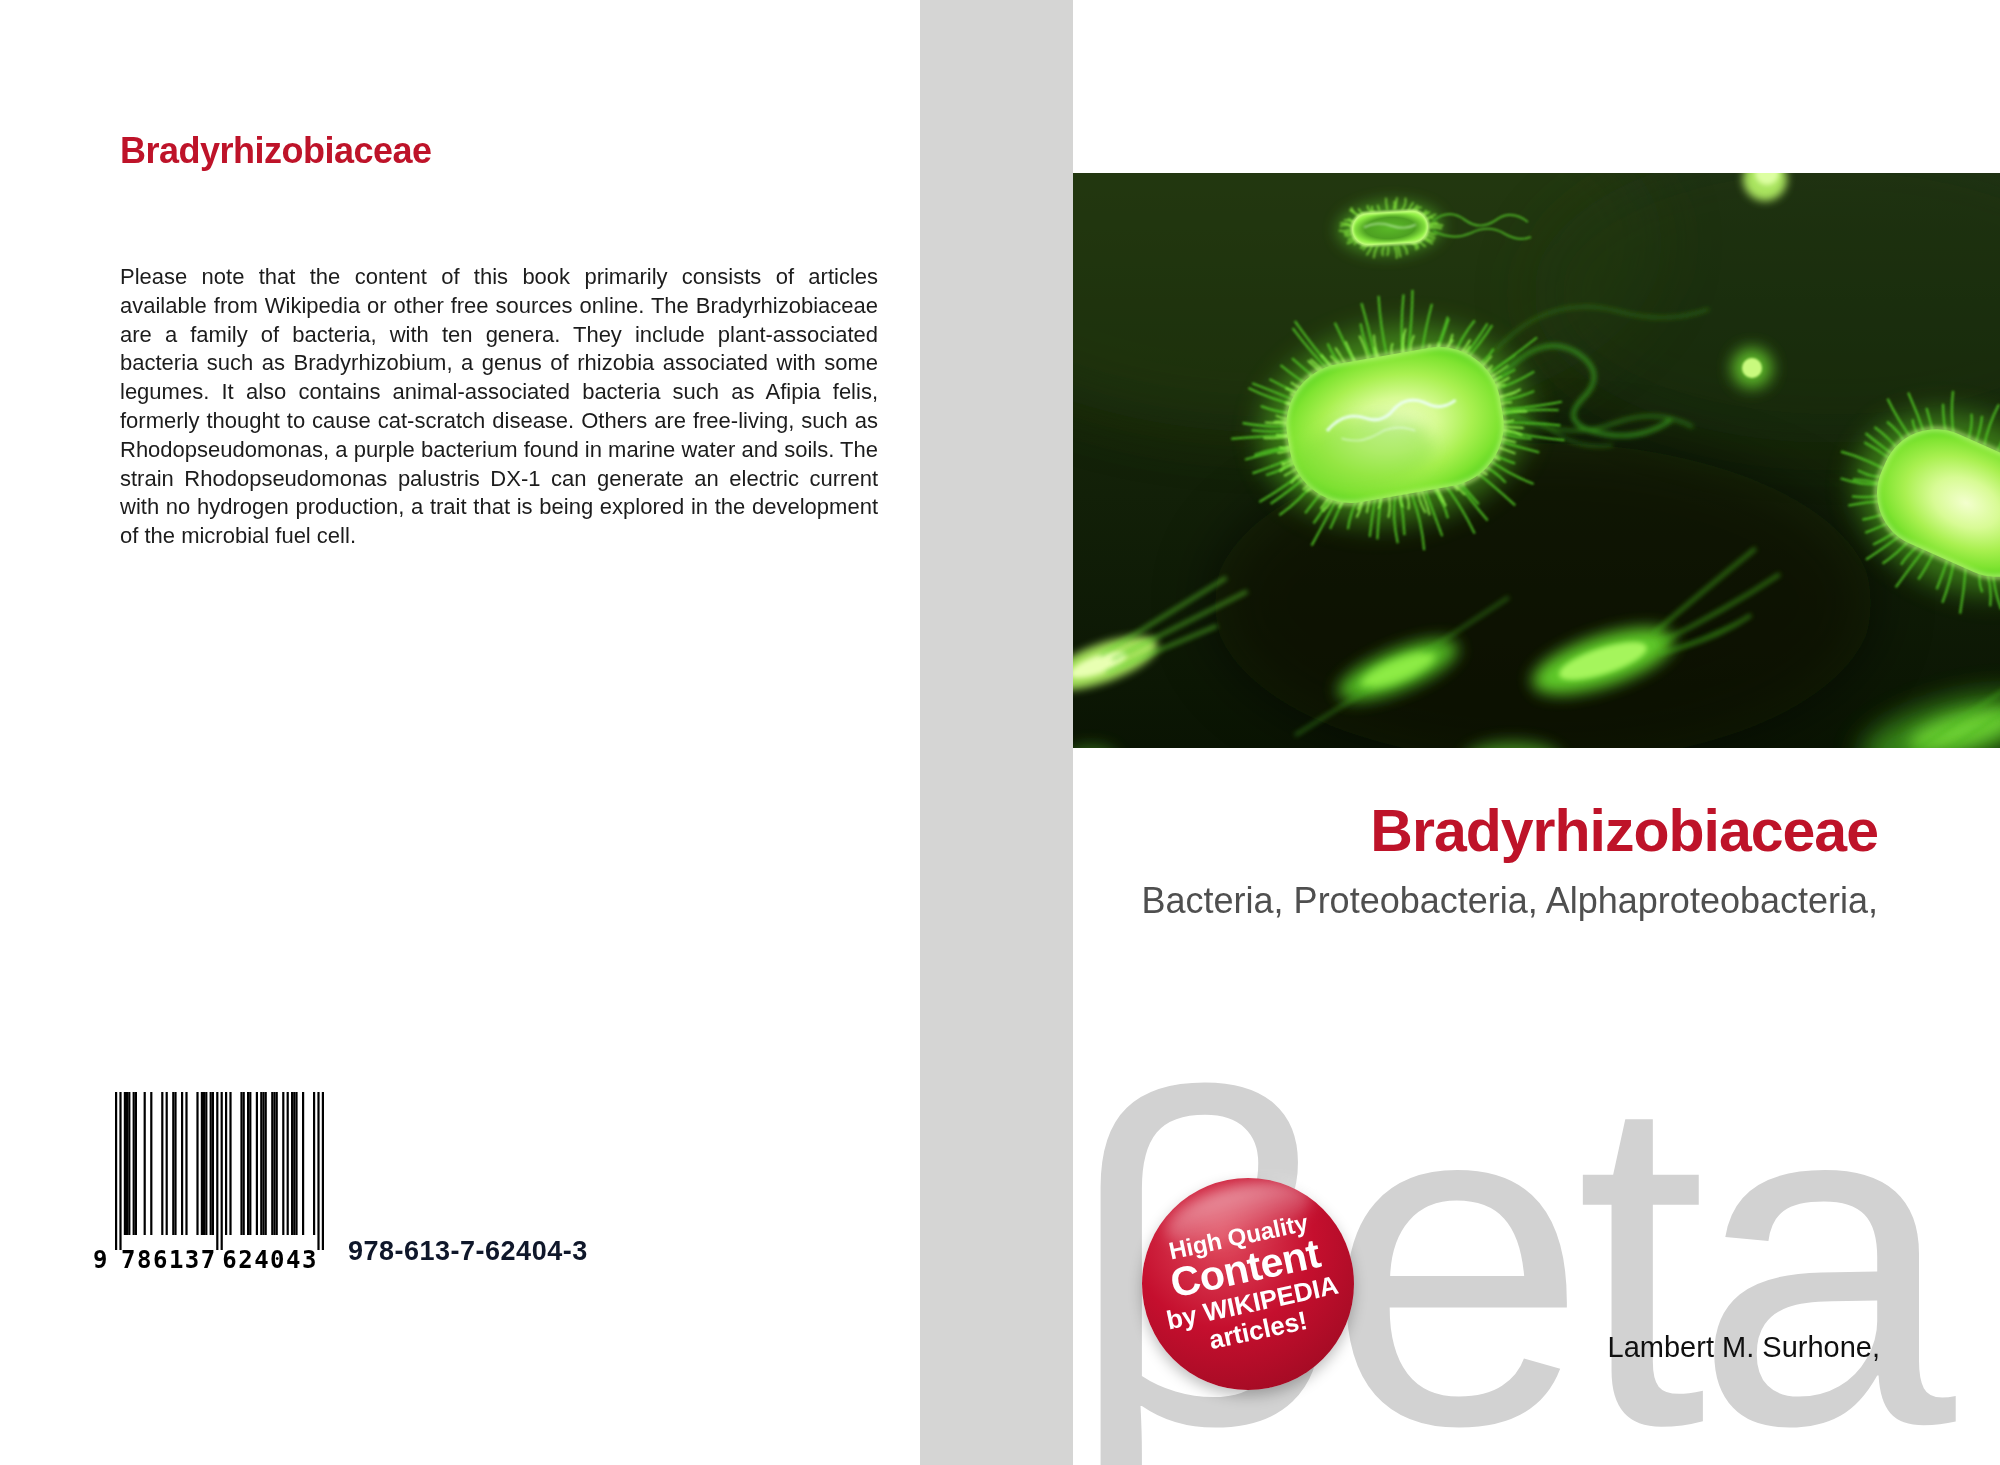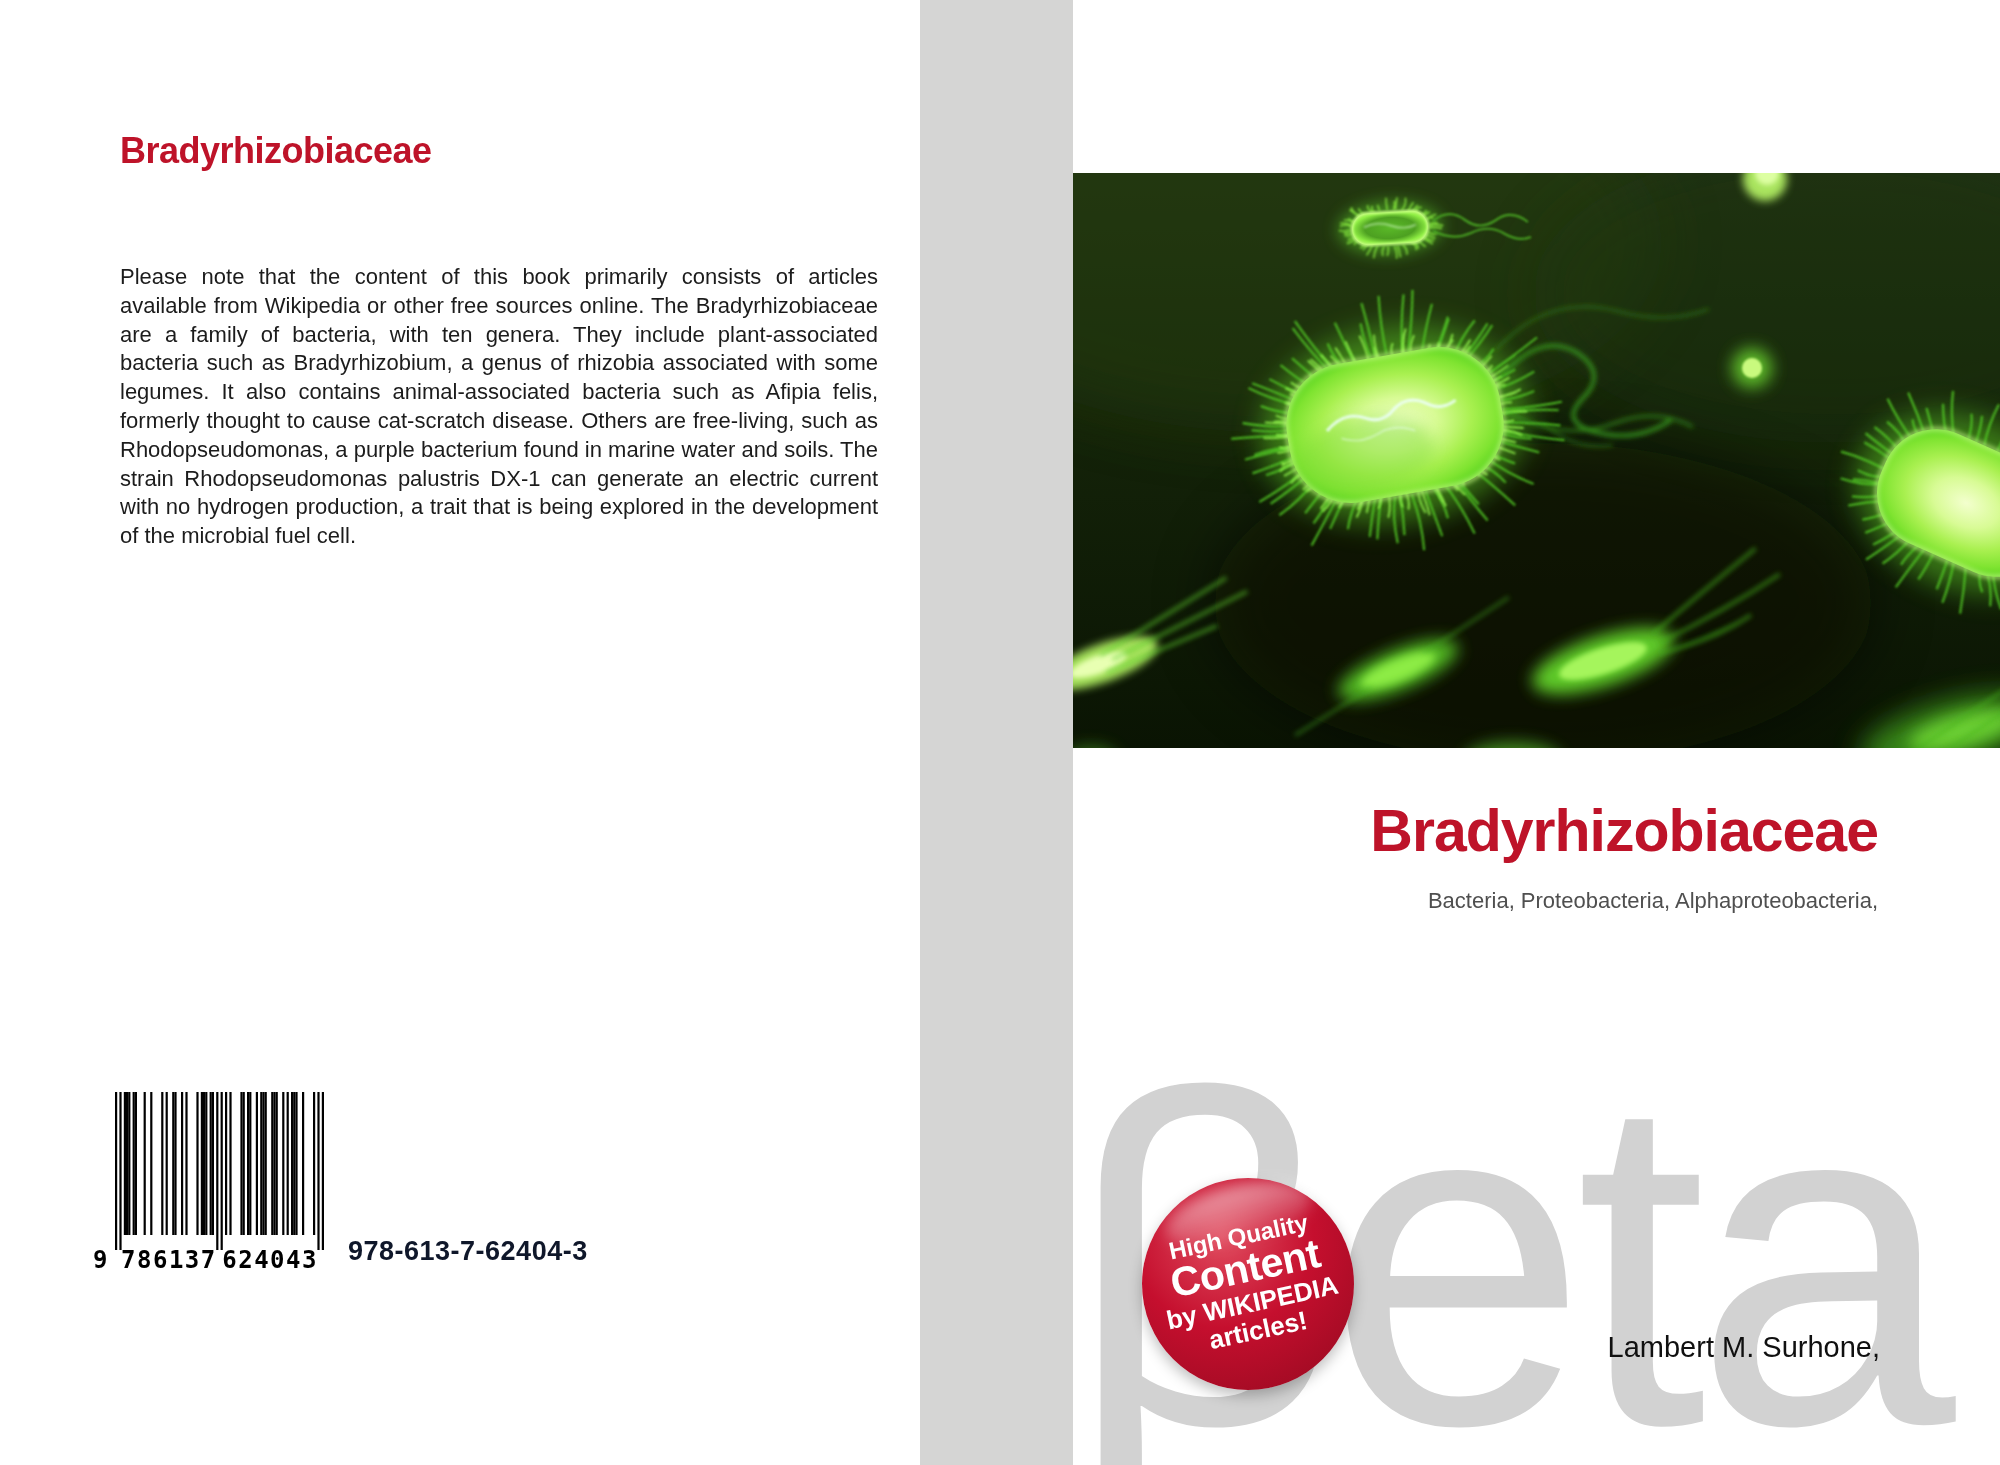--- a/index.html
+++ b/index.html
@@ -28,21 +28,21 @@
   
   .logo{position:absolute;right:115px;top:30px;text-align:right;font-size:47px;line-height:0.92;
         color:var(--logo-gray);letter-spacing:-1px;font-weight:500}
   .logo .beta{color:var(--logo-red)}
 
   .cover-image{position:absolute;left:1073px;top:173px;width:927px;height:575px;background:#101d08}
   .cover-image svg{display:block}
 
   .front-title{position:absolute;right:122px;top:797px;font-size:59px;font-weight:bold;
                color:var(--accent-red);letter-spacing:-1px}
-  .front-subtitle{position:absolute;right:122px;top:883px;text-align:right;font-size:22px;
+  .front-subtitle{position:absolute;right:122px;top:883px;text-align:right;font-size:36px;
                   line-height:35px;color:var(--subtitle-gray)}
 
   .watermark{position:absolute;left:1068px;top:1078px;font-size:470px;line-height:0.78;
              color:var(--watermark-gray);letter-spacing:-12px;white-space:nowrap;z-index:1;
              font-family:"Liberation Sans",sans-serif;}
 
   .badge{position:absolute;left:1142px;top:1178px;width:212px;height:212px;border-radius:50%;z-index:3;
          background:radial-gradient(circle at 38% 28%, #e04b5e 0%, var(--badge-red) 45%, #93091f 100%);
          box-shadow:0 6px 14px rgba(0,0,0,0.25);
          display:flex;align-items:center;justify-content:center;}

